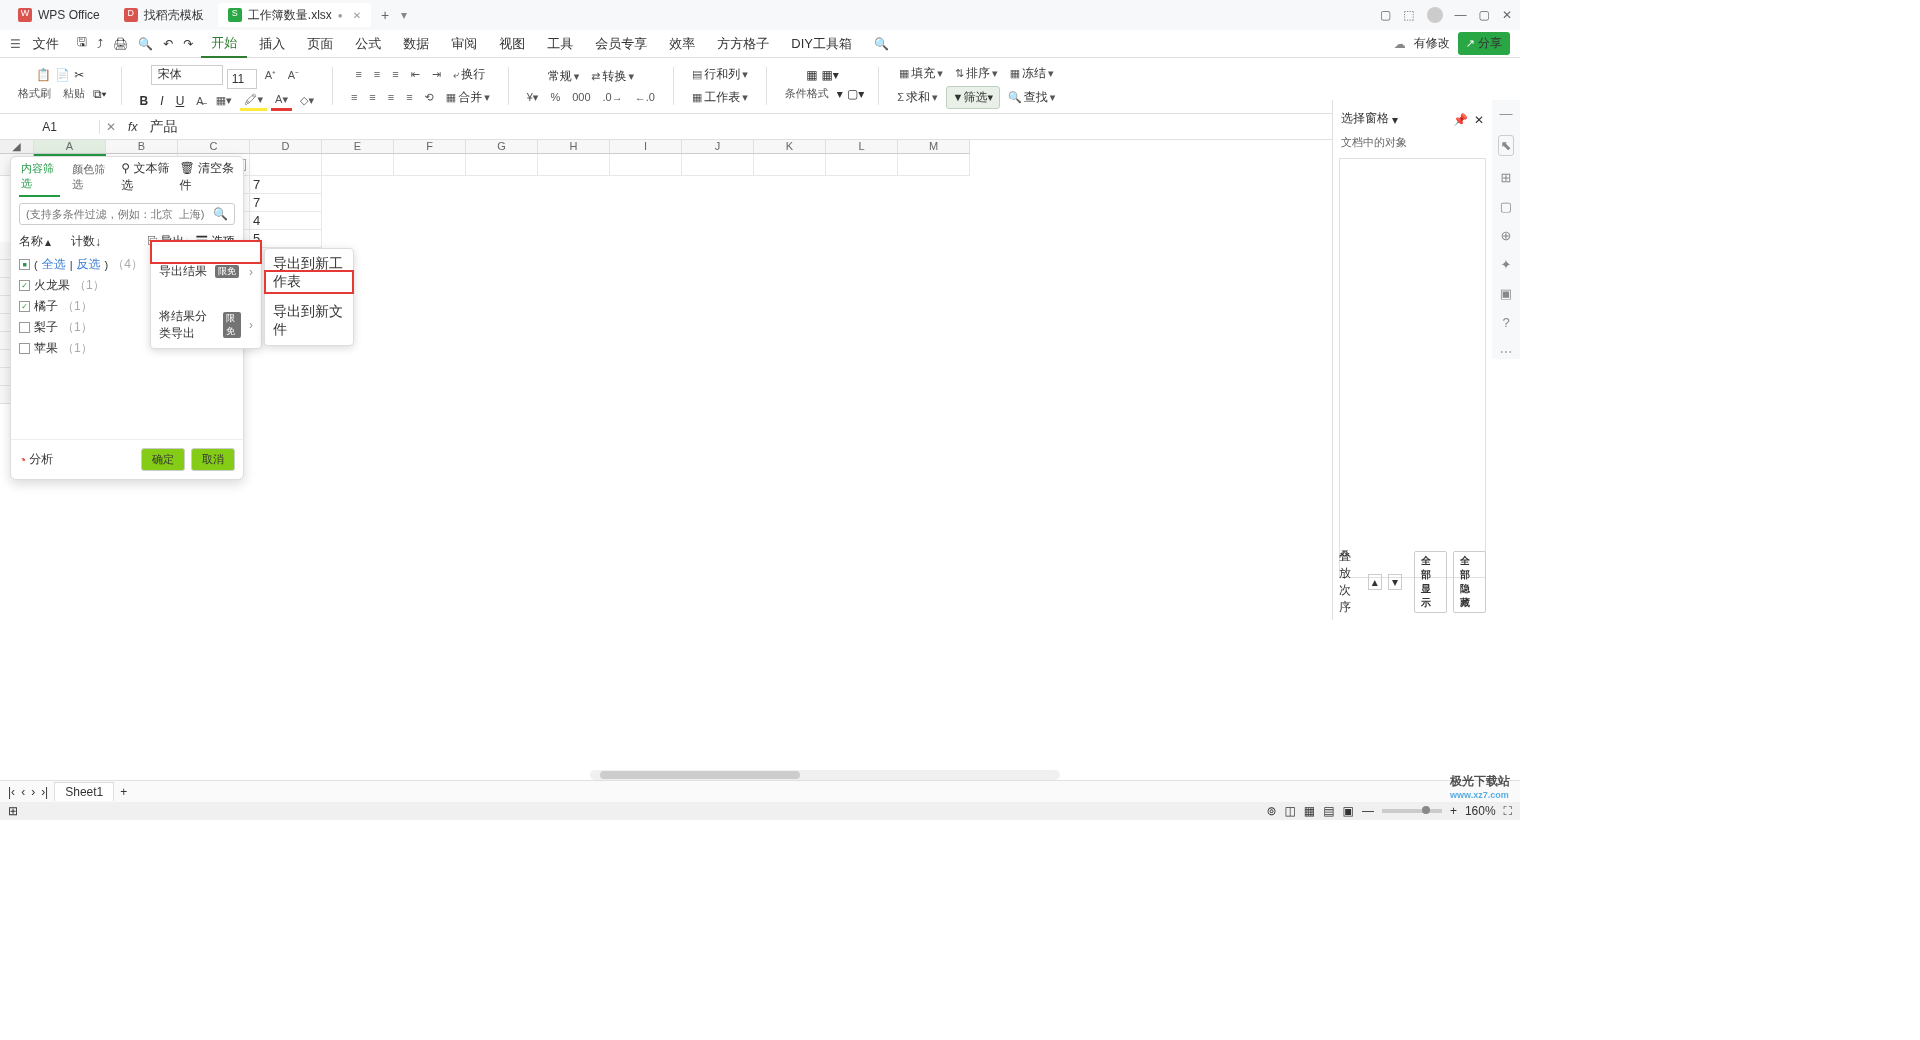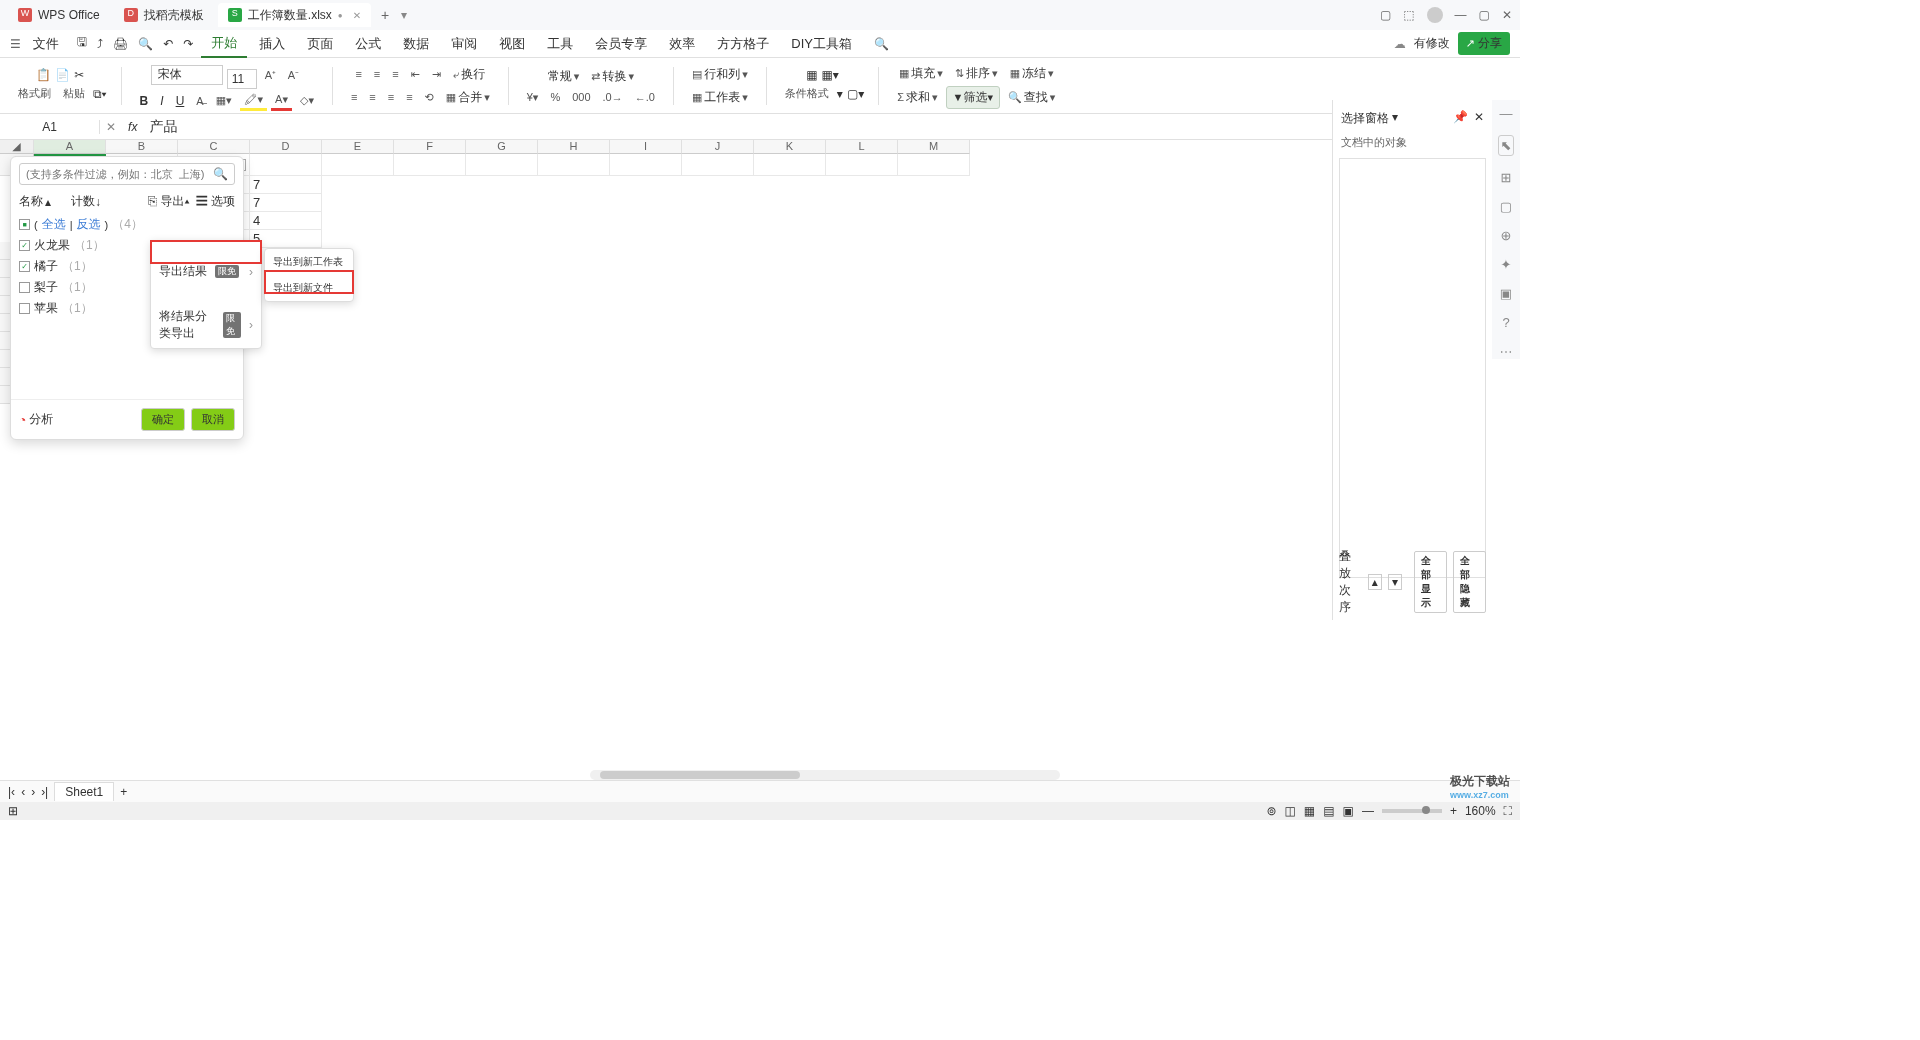--- a/index.html
+++ b/index.html
@@ -64,24 +64,24 @@
 .cb.sq::after{content:"■";color:#229944;font-size:7px;}
 .fp-footer{position:absolute;bottom:0;left:0;right:0;padding:8px;display:flex;align-items:center;gap:6px;border-top:1px solid #eee;}
 .fp-footer .ana{color:#666;font-size:11px;display:flex;align-items:center;gap:3px;}
 .btn{border:1px solid #ccc;padding:3px 10px;border-radius:3px;font-size:11px;background:#84cc16;}
 .submenu1{position:absolute;left:150px;top:240px;width:112px;background:#fff;border:1px solid #ddd;border-radius:4px;box-shadow:0 2px 8px rgba(0,0,0,0.15);z-index:20;}
 .submenu1 .mi{padding:6px 8px;font-size:11px;display:flex;align-items:center;gap:8px;margin-top:16px;}
 .submenu1 .mi .badge{background:#737373;color:#fff;font-size:9px;padding:0 3px;border-radius:2px;}
 .submenu1 .mi .arr{margin-left:auto;color:#999;}
 .redbox1{position:absolute;left:150px;top:240px;width:112px;height:24px;border:2px solid #e53935;z-index:25;pointer-events:none;}
 .submenu2{position:absolute;left:264px;top:248px;width:90px;background:#fff;border:1px solid #ddd;border-radius:4px;box-shadow:0 2px 8px rgba(0,0,0,0.15);z-index:20;}
-.submenu2 .mi{padding:6px 8px;font-size:10px;}
+.submenu2 .mi{padding:6px 8px;font-size:14px;}
 .redbox2{position:absolute;left:264px;top:270px;width:90px;height:24px;border:2px solid #e53935;z-index:25;pointer-events:none;}
 .right-pane{position:absolute;right:28px;top:100px;width:160px;border-left:1px solid #e0e0e0;background:#fff;padding:6px;height:520px;}
-.right-pane .rp-title{font-size:12px;padding:4px 2px;display:flex;align-items:flex-start;}
+.right-pane .rp-title{font-size:12px;padding:4px 2px;display:flex;align-items:flex-end;}
 .right-pane .rp-sub{font-size:11px;color:#666;padding:4px 2px;}
 .right-pane .rp-box{border:1px solid #e0e0e0;height:420px;margin-top:4px;}
 .right-pane .rp-foot{position:absolute;bottom:4px;left:6px;right:6px;display:flex;align-items:center;gap:6px;font-size:11px;}
 .right-pane .rp-foot .b{border:1px solid #ccc;padding:2px 6px;border-radius:2px;font-size:10px;font-weight:bold;}
 .side-icons{position:absolute;right:0;top:100px;width:28px;background:#f7f8fa;display:flex;flex-direction:column;align-items:center;padding-top:6px;gap:14px;}
 .side-icons span{color:#888;font-size:13px;}
 .sheet-tabs{position:absolute;bottom:18px;left:0;right:0;height:22px;border-top:1px solid #e0e0e0;display:flex;align-items:center;padding:0 8px;gap:6px;background:#fafafa;}
 .sheet-tab{padding:2px 10px;font-size:12px;background:#fff;border:1px solid #ddd;border-bottom:none;}
 .statusbar{position:absolute;bottom:0;left:0;right:0;height:18px;background:#f0f0f0;display:flex;align-items:center;padding:0 8px;font-size:11px;color:#666;}
 .statusbar .r{margin-left:auto;display:flex;gap:8px;align-items:center;}
@@ -333,20 +333,28 @@
         <div class="cell">4</div>
       </div>
     <div class="cellrow">
         <div class="cell" style="width:216px;"></div>
         <div class="cell">5</div>
       </div>
   </div>
 </div>
 
 <div class="filter-panel">
+  <div class="fp-tabs">
+    <span class="fp-tab active">内容筛选</span>
+    <span class="fp-tab">颜色筛选</span>
+    <div class="right-tools">
+      <span>⚲ <span>文本筛选</span></span>
+      <span>🗑 <span>清空条件</span></span>
+    </div>
+  </div>
   <div class="fp-search">
     <input placeholder="(支持多条件过滤，例如：北京  上海)" style="">
     <span>🔍</span>
   </div>
   <div class="fp-header">
     <span>名称</span>
       <span style="margin-left:2px;">▴</span>
     <span style="margin-left:20px;">计数</span>
       <span>↓</span>
     <div class="exp">

